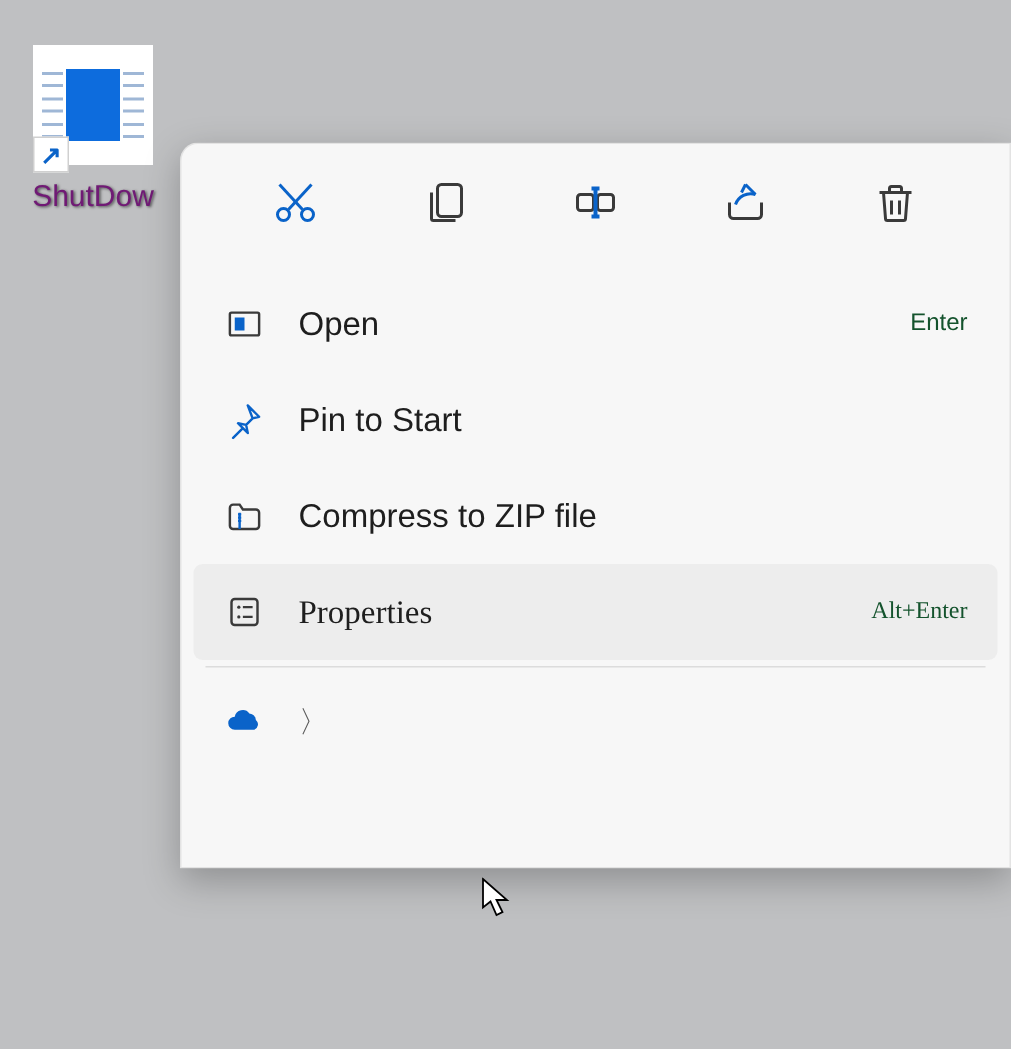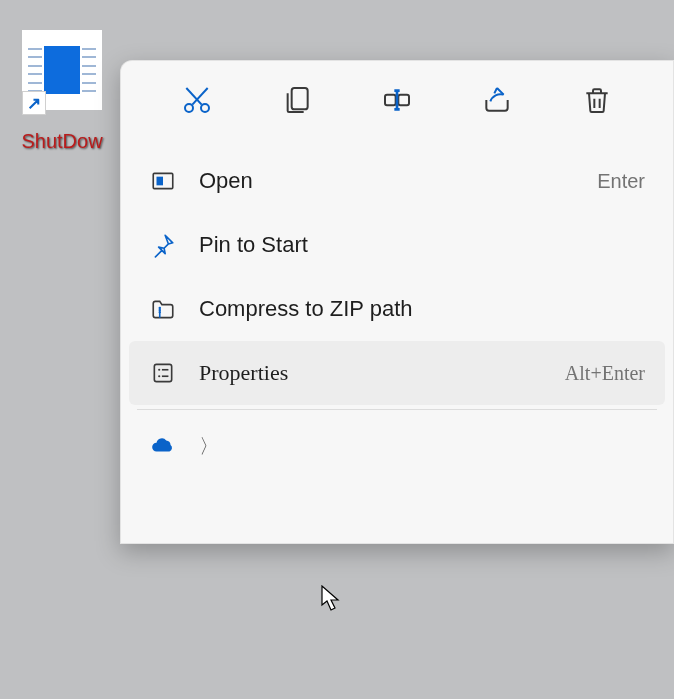--- a/index.html
+++ b/index.html
@@ -60,31 +60,31 @@
     background: #ffffff;
     border: 1px solid #d0d0d0;
     display: flex;
     align-items: center;
     justify-content: center;
     color: #0a63c9;
     font-size: 17px;
     font-weight: bold;
   }
   .shortcut-label {
-    margin-top: 20px;
-    color: #b91c1c;
+    margin-top: 10px;
+    color: #701a75;
     font-size: 20px;
     text-shadow: 1px 1px 2px rgba(0,0,0,0.6);
     white-space: nowrap;
   }
 
   
   .context-menu {
     position: absolute;
-    top: 60px;
+    top: 95px;
     left: 120px;
     width: 554px;
     height: 484px;
     background: #f7f7f7;
     border-radius: 12px 0 0 0;
     box-shadow: 0 8px 24px rgba(0,0,0,0.25);
     border: 1px solid rgba(0,0,0,0.08);
     padding-top: 6px;
     overflow: hidden;
   }
@@ -122,22 +122,22 @@
     height: 28px;
     margin-right: 22px;
     display: flex;
     align-items: center;
     justify-content: center;
     flex-shrink: 0;
   }
   .menu-item .mi-icon svg { width: 26px; height: 26px; }
   .menu-item .mi-label { flex: 1; }
   .menu-item .mi-shortcut {
-    color: #737373;
-    font-size: 20px;
+    color: #14532d;
+    font-size: 16px;
   }
   .menu-item .mi-arrow {
     color: #5a5a5a;
     font-size: 20px;
   }
 
   .separator {
     height: 1px;
     background: #dcdcdc;
     margin: 4px 8px;
@@ -260,21 +260,21 @@
     <div class="menu-item">
       <span class="mi-icon">
         <svg viewBox="0 0 24 24" fill="none" stroke="#3a3a3a" stroke-width="1.5">
           <path d="M3 7 a2 2 0 0 1 2-2 h4 l2 3 h8 a2 2 0 0 1 2 2 v8 a2 2 0 0 1 -2 2 H5 a2 2 0 0 1 -2-2 z"></path>
           <line x1="9" y1="10" x2="9" y2="20" stroke="#0a63c9"></line>
           <line x1="8" y1="11" x2="10" y2="11" stroke="#0a63c9"></line>
           <line x1="8" y1="13" x2="10" y2="13" stroke="#0a63c9"></line>
           <line x1="8" y1="15" x2="10" y2="15" stroke="#0a63c9"></line>
         </svg>
       </span>
-      <span class="mi-label">Compress to ZIP path</span>
+      <span class="mi-label">Compress to ZIP file</span>
     </div>
 
 
     <div class="menu-item hovered">
       <span class="mi-icon">
         <svg viewBox="0 0 24 24" fill="none" stroke="#3a3a3a" stroke-width="1.5">
           <rect x="4" y="4" width="16" height="16" rx="2"></rect>
           <circle cx="8.5" cy="9" r="1" fill="#3a3a3a" stroke="none"></circle>
           <line x1="11" y1="9" x2="17" y2="9"></line>
           <circle cx="8.5" cy="15" r="1" fill="#3a3a3a" stroke="none"></circle>

